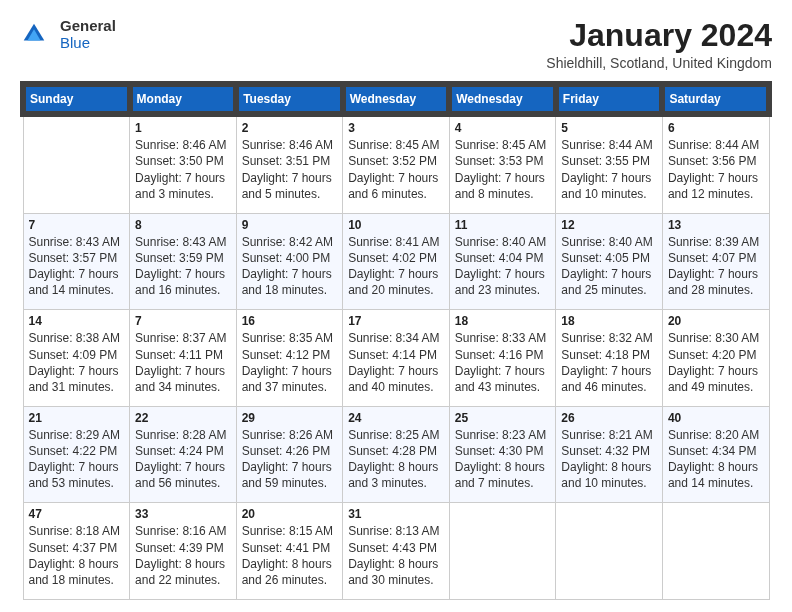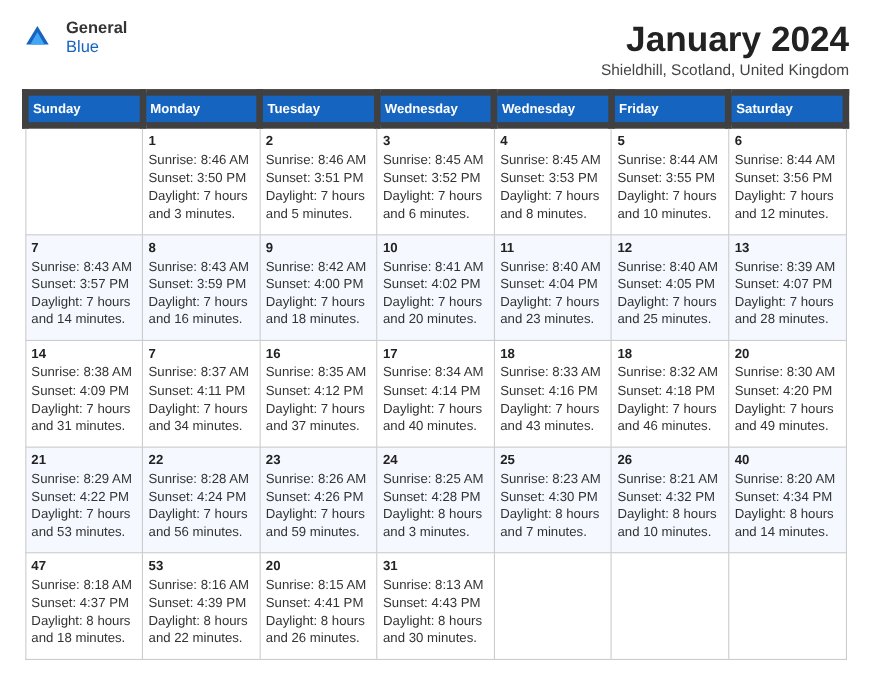--- a/index.html
+++ b/index.html
@@ -235,21 +235,21 @@
         <tr>
           <td>
             <span class="day-num">21</span>
             <div class="cell-text">Sunrise: 8:29 AM<br>Sunset: 4:22 PM<br>Daylight: 7 hours and 53 minutes.</div>
           </td>
           <td>
             <span class="day-num">22</span>
             <div class="cell-text">Sunrise: 8:28 AM<br>Sunset: 4:24 PM<br>Daylight: 7 hours and 56 minutes.</div>
           </td>
           <td>
-            <span class="day-num">23</span>
+            <span class="day-num">29</span>
             <div class="cell-text">Sunrise: 8:26 AM<br>Sunset: 4:26 PM<br>Daylight: 7 hours and 59 minutes.</div>
           </td>
           <td>
             <span class="day-num">24</span>
             <div class="cell-text">Sunrise: 8:25 AM<br>Sunset: 4:28 PM<br>Daylight: 8 hours and 3 minutes.</div>
           </td>
           <td>
             <span class="day-num">25</span>
             <div class="cell-text">Sunrise: 8:23 AM<br>Sunset: 4:30 PM<br>Daylight: 8 hours and 7 minutes.</div>
           </td>
@@ -261,21 +261,21 @@
             <span class="day-num">40</span>
             <div class="cell-text">Sunrise: 8:20 AM<br>Sunset: 4:34 PM<br>Daylight: 8 hours and 14 minutes.</div>
           </td>
         </tr>
         <tr>
           <td>
             <span class="day-num">47</span>
             <div class="cell-text">Sunrise: 8:18 AM<br>Sunset: 4:37 PM<br>Daylight: 8 hours and 18 minutes.</div>
           </td>
           <td>
-            <span class="day-num">53</span>
+            <span class="day-num">33</span>
             <div class="cell-text">Sunrise: 8:16 AM<br>Sunset: 4:39 PM<br>Daylight: 8 hours and 22 minutes.</div>
           </td>
           <td>
             <span class="day-num">20</span>
             <div class="cell-text">Sunrise: 8:15 AM<br>Sunset: 4:41 PM<br>Daylight: 8 hours and 26 minutes.</div>
           </td>
           <td>
             <span class="day-num">31</span>
             <div class="cell-text">Sunrise: 8:13 AM<br>Sunset: 4:43 PM<br>Daylight: 8 hours and 30 minutes.</div>
           </td>

